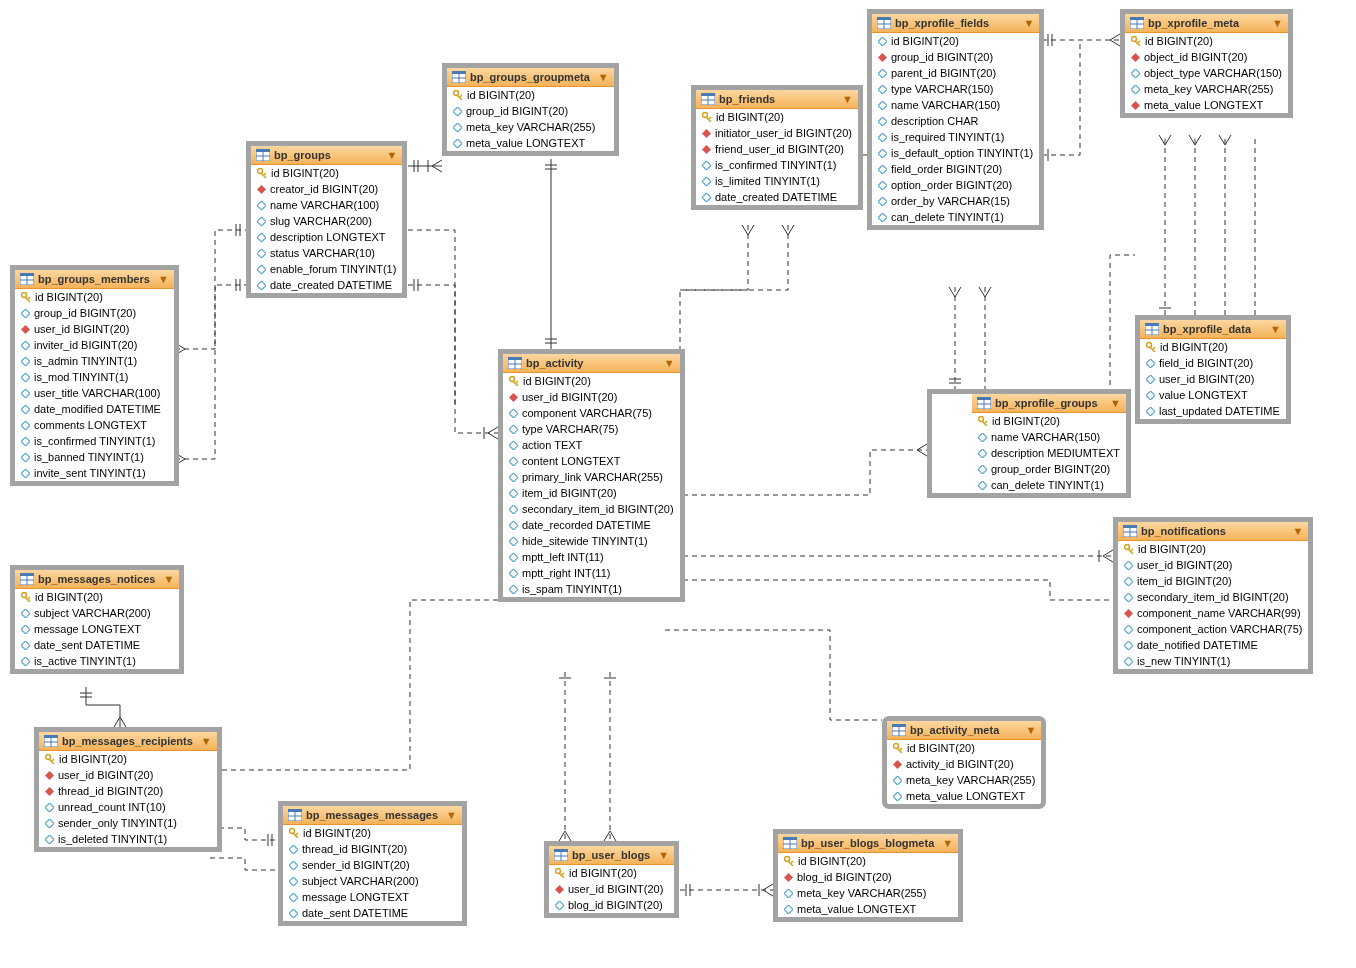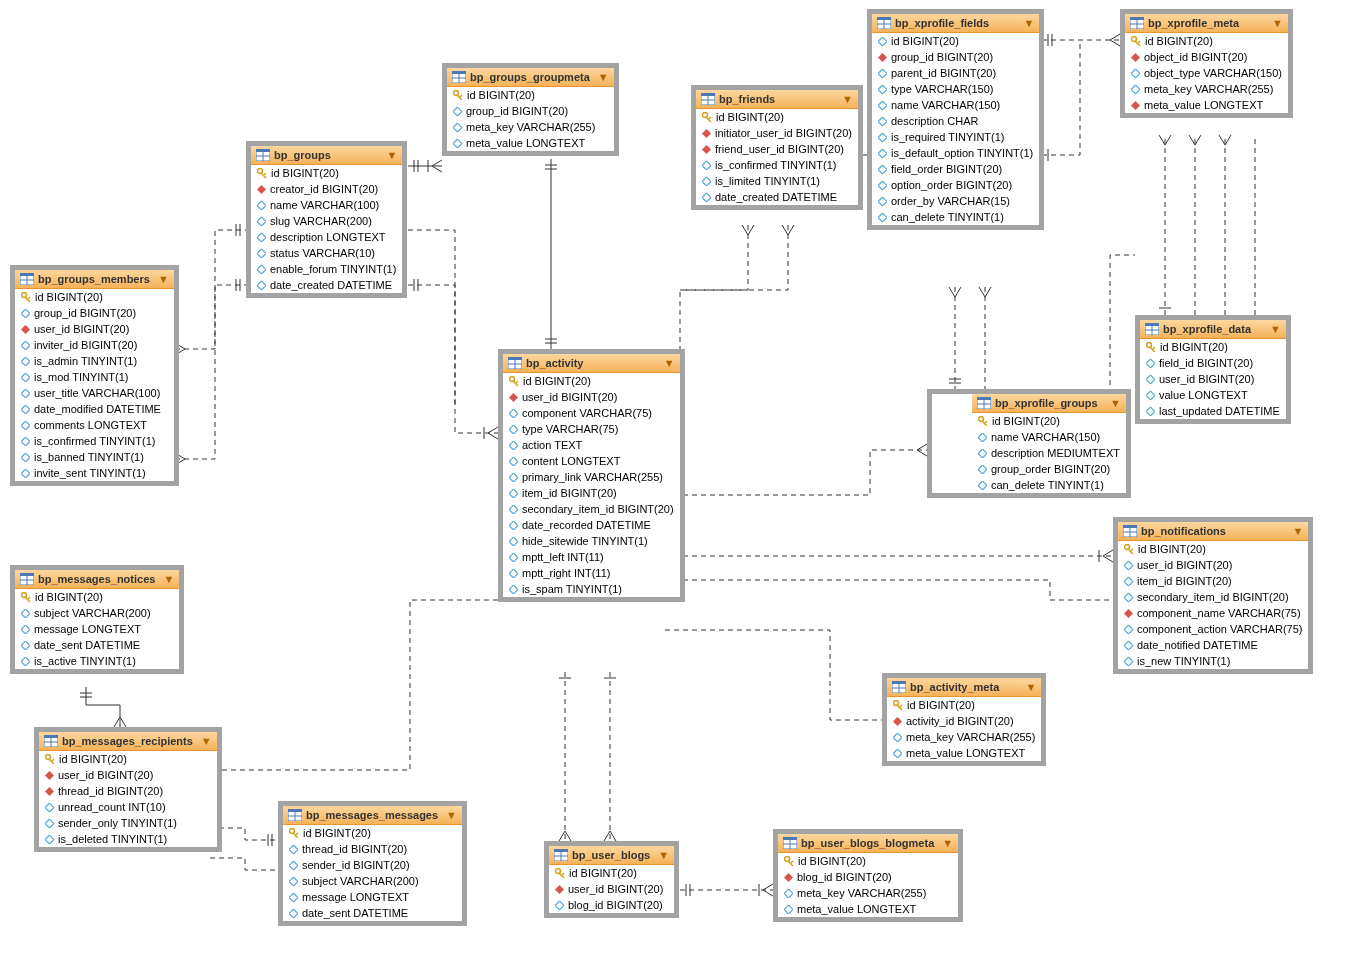--- a/index.html
+++ b/index.html
@@ -714,21 +714,21 @@
     <div class="row">
       <svg width="9" height="9">
         <path d="M4.5,0 L9,4.5 L4.5,9 L0,4.5 Z" fill="none" stroke="#5aa9d6" stroke-width="1.2"></path>
       </svg>
       <span>secondary_item_id BIGINT(20)</span>
     </div>
     <div class="row">
       <svg width="9" height="9">
         <path d="M4.5,0 L9,4.5 L4.5,9 L0,4.5 Z" fill="#d9534f"></path>
       </svg>
-      <span>component_name VARCHAR(75)</span>
+      <span>component_name VARCHAR(99)</span>
     </div>
     <div class="row">
       <svg width="9" height="9">
         <path d="M4.5,0 L9,4.5 L4.5,9 L0,4.5 Z" fill="none" stroke="#5aa9d6" stroke-width="1.2"></path>
       </svg>
       <span>component_action VARCHAR(75)</span>
     </div>
     <div class="row">
       <svg width="9" height="9">
         <path d="M4.5,0 L9,4.5 L4.5,9 L0,4.5 Z" fill="none" stroke="#5aa9d6" stroke-width="1.2"></path>
@@ -779,21 +779,21 @@
       </svg>
       <span>date_sent DATETIME</span>
     </div>
     <div class="row">
       <svg width="9" height="9">
         <path d="M4.5,0 L9,4.5 L4.5,9 L0,4.5 Z" fill="none" stroke="#5aa9d6" stroke-width="1.2"></path>
       </svg>
       <span>is_active TINYINT(1)</span>
     </div>
   </div>
-<div class="table" style="left: 882px; top: 673px;">
+<div class="table" style="left: 882px; top: 716px; border-radius: 7px;">
     <div class="table-header">
       <svg width="14" height="12">
         <rect x="0" y="0" width="14" height="12" fill="#fff" stroke="#4a7ab5" stroke-width="1"></rect>
         <rect x="0" y="0" width="14" height="3" fill="#4a7ab5"></rect>
         <line x1="7" y1="3" x2="7" y2="12" stroke="#4a7ab5"></line>
         <line x1="0" y1="7" x2="14" y2="7" stroke="#4a7ab5"></line>
       </svg>
       <span>bp_activity_meta</span>
       <span class="tri">▼</span>
     </div>

